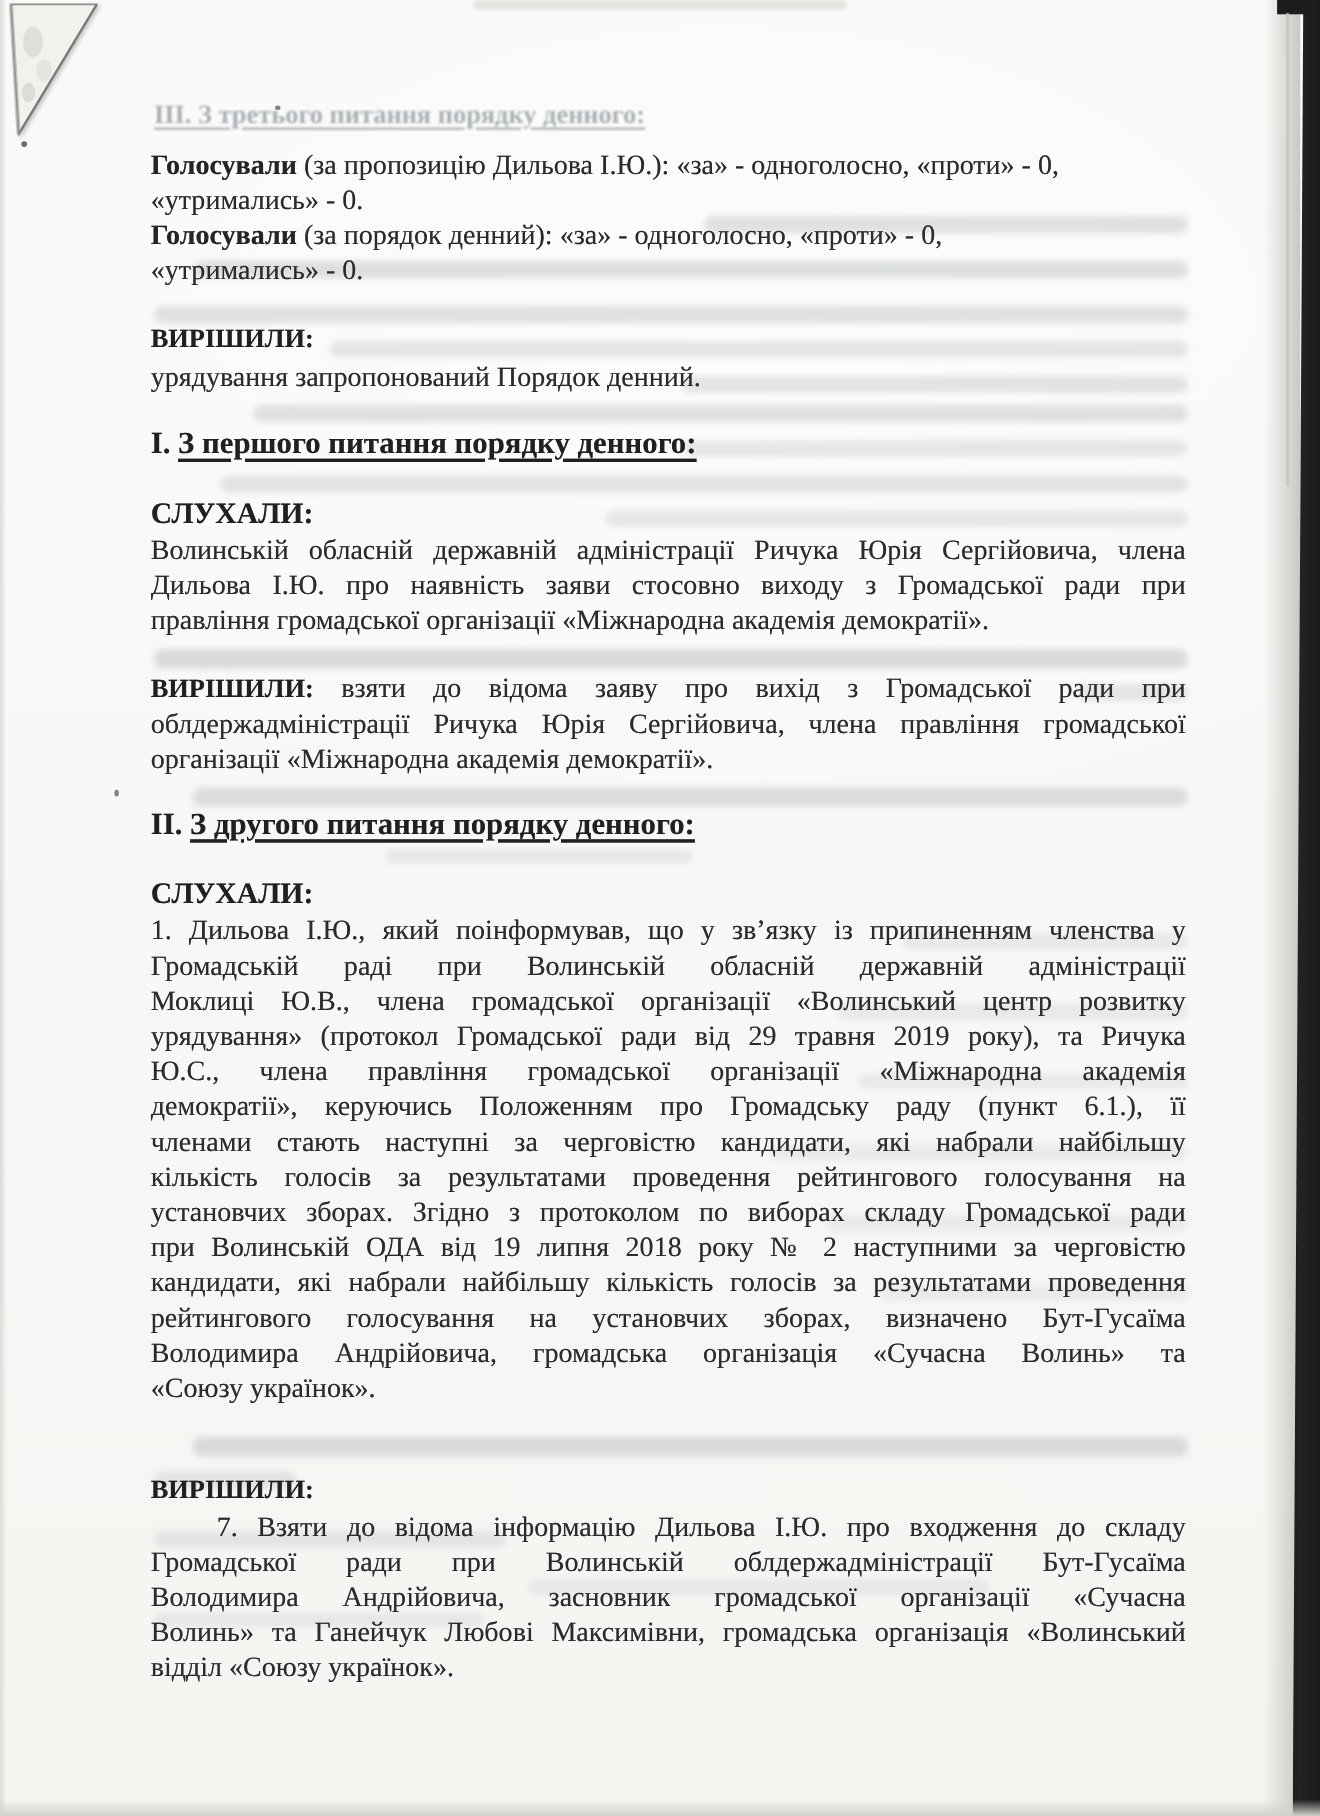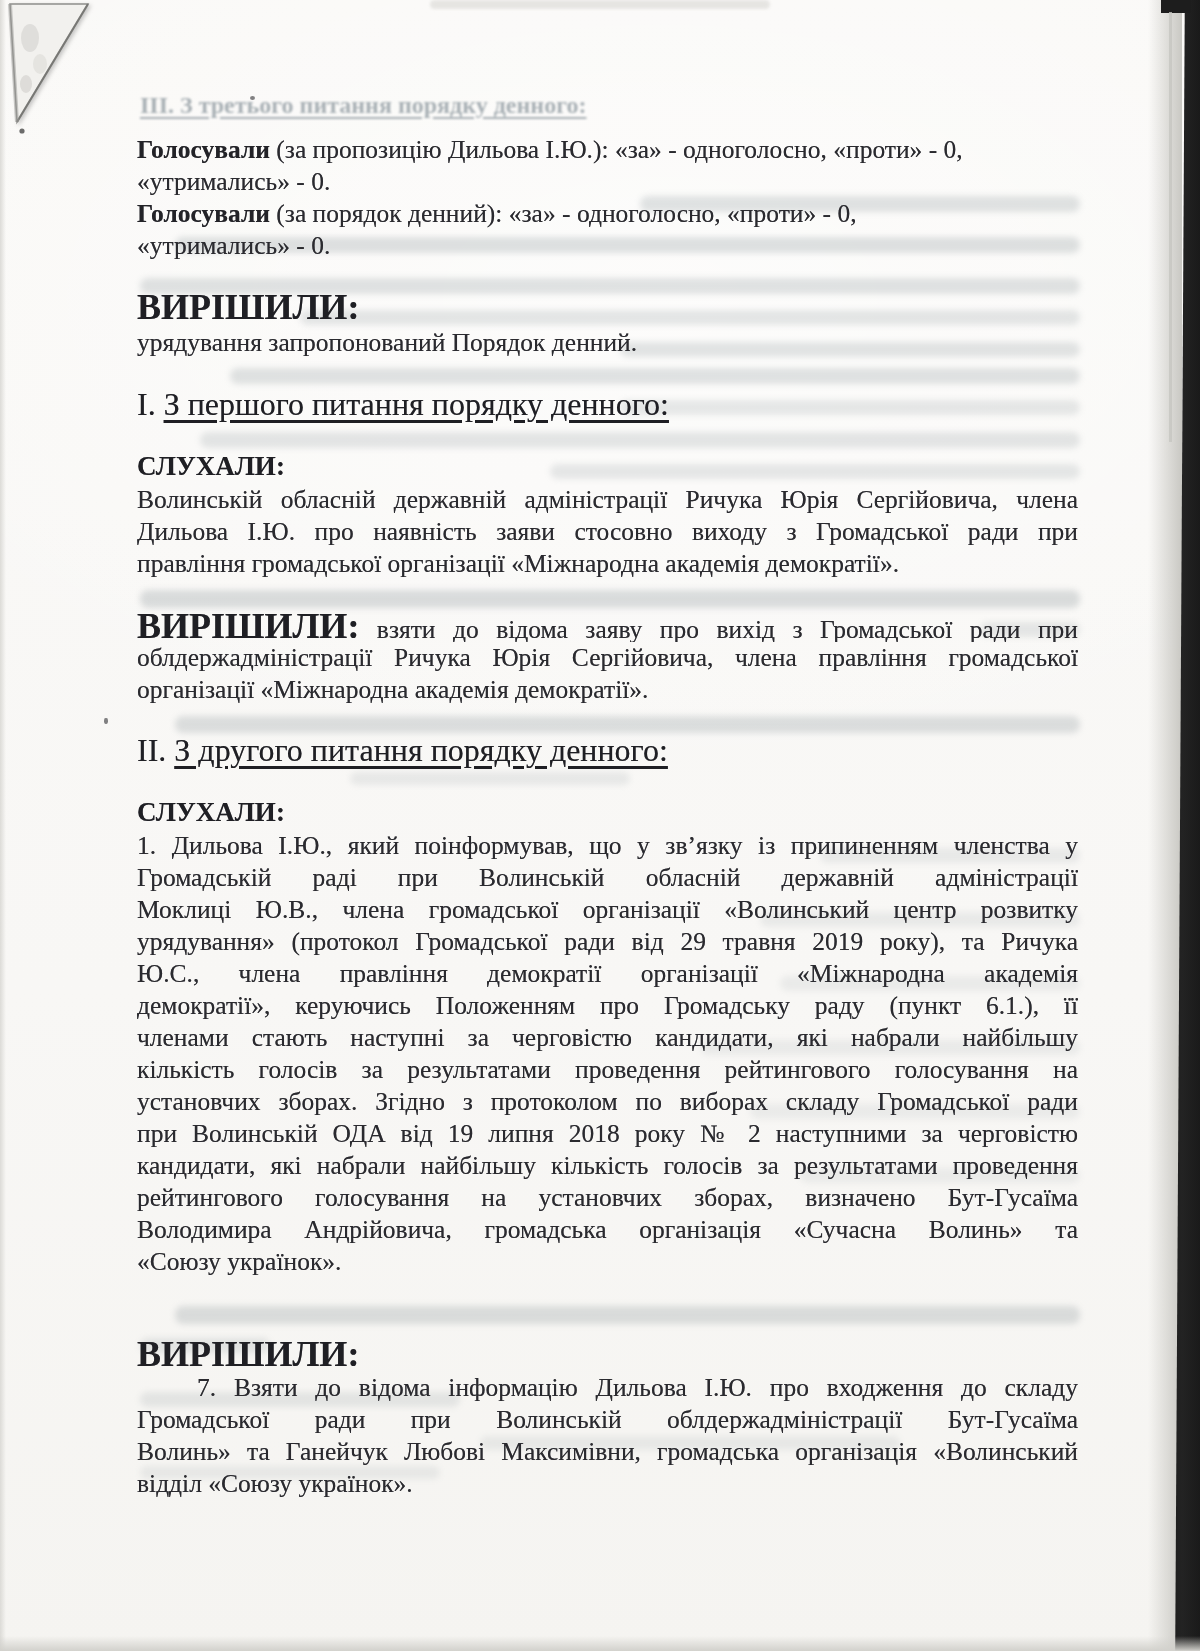--- a/index.html
+++ b/index.html
@@ -13,22 +13,22 @@
       linear-gradient(180deg,#faf9f7 0%,#f8f7f5 60%,#f5f4f1 100%);
     overflow:hidden;
     font-family:"Liberation Serif","DejaVu Serif",serif;
     color:#2a2a2f;
   }
   .txt{ text-shadow:0 0 .5px rgba(42,42,48,.6); }
   .block{ position:absolute; left:137px; width:941px; font-size:25.5px; line-height:32px; }
   .tline{ height:32px; white-space:nowrap; overflow:visible; }
   .j .tline, .tline.j{ text-align:justify; text-align-last:justify; white-space:normal; height:32px; overflow:hidden; }
   b{ font-weight:bold; color:#232328; }
-  .reslabel{ font-size:36px; font-weight:bold; color:#1f1f24; }
-  .sechead{ font-size:32px; font-weight:normal; color:#1f1f24; }
+  .reslabel{ font-size:24px; font-weight:bold; color:#1f1f24; }
+  .sechead{ font-size:28px; font-weight:bold; color:#1f1f24; }
   .sechead .und{ text-decoration:underline; text-underline-offset:5px; text-decoration-thickness:2.5px; }
   .subhead{ font-size:27px; font-weight:bold; color:#1f1f24; }
   .indent1{ text-indent:60px; }
   
   .bleed-text{
     position:absolute; left:140px; top:92px;
     font-size:24px; font-weight:bold;
     color:rgba(148,158,164,.8);
     text-decoration:underline; text-underline-offset:4px;
     filter:blur(1.2px);
@@ -127,39 +127,40 @@
     <span class="und">З другого питання порядку денного:</span>
   </div>
 
   <div class="block txt subhead" style="top:796px">СЛУХАЛИ:</div>
 
   <div class="block txt" style="top:830px">
     <div class="tline j">1. Дильова І.Ю., який поінформував, що у зв’язку із припиненням членства у</div>
     <div class="tline j">Громадській раді при Волинській обласній державній адміністрації</div>
     <div class="tline j">Моклиці Ю.В., члена громадської організації «Волинський центр розвитку</div>
     <div class="tline j">урядування» (протокол Громадської ради від 29 травня 2019 року), та Ричука</div>
-    <div class="tline j">Ю.С., члена правління демократії організації «Міжнародна академія</div>
+    <div class="tline j">Ю.С., члена правління громадської організації «Міжнародна академія</div>
     <div class="tline j">демократії», керуючись Положенням про Громадську раду (пункт 6.1.), її</div>
     <div class="tline j">членами стають наступні за черговістю кандидати, які набрали найбільшу</div>
     <div class="tline j">кількість голосів за результатами проведення рейтингового голосування на</div>
     <div class="tline j">установчих зборах. Згідно з протоколом по виборах складу Громадської ради</div>
     <div class="tline j">при Волинській ОДА від 19 липня 2018 року № 2 наступними за черговістю</div>
     <div class="tline j">кандидати, які набрали найбільшу кількість голосів за результатами проведення</div>
     <div class="tline j">рейтингового голосування на установчих зборах, визначено Бут-Гусаїма</div>
     <div class="tline j">Володимира Андрійовича, громадська організація «Сучасна Волинь» та</div>
     <div class="tline">«Союзу українок».</div>
   </div>
 
   <div class="block txt" style="top:1338px">
     <span class="reslabel">ВИРІШИЛИ:</span>
   </div>
 
   <div class="block txt" style="top:1372px">
     <div class="tline j indent1">7. Взяти до відома інформацію Дильова І.Ю. про входження до складу</div>
     <div class="tline j">Громадської ради при Волинській облдержадміністрації Бут-Гусаїма</div>
+    <div class="tline j">Володимира Андрійовича, засновник громадської організації «Сучасна</div>
     <div class="tline j">Волинь» та Ганейчук Любові Максимівни, громадська організація «Волинський</div>
     <div class="tline">відділ «Союзу українок».</div>
   </div>
 
   <svg class="fold" width="110" height="145" viewBox="0 0 110 145">
     <polygon points="10,4 88,4 17,122" fill="#f2f1ee" stroke="#8f8f8c" stroke-width="1.5" style="filter:drop-shadow(2px 2px 2px rgba(0,0,0,.22))"></polygon>
     <line x1="88" y1="4" x2="17" y2="122" stroke="#72726f" stroke-width="2.2" opacity=".8"></line>
     <line x1="10" y1="4" x2="17" y2="122" stroke="#9a9a97" stroke-width="4" opacity=".5"></line>
     <ellipse cx="30" cy="38" rx="9" ry="14" fill="#dddcd8" opacity=".9"></ellipse>
     <ellipse cx="40" cy="64" rx="7" ry="10" fill="#e3e2de" opacity=".9"></ellipse>

